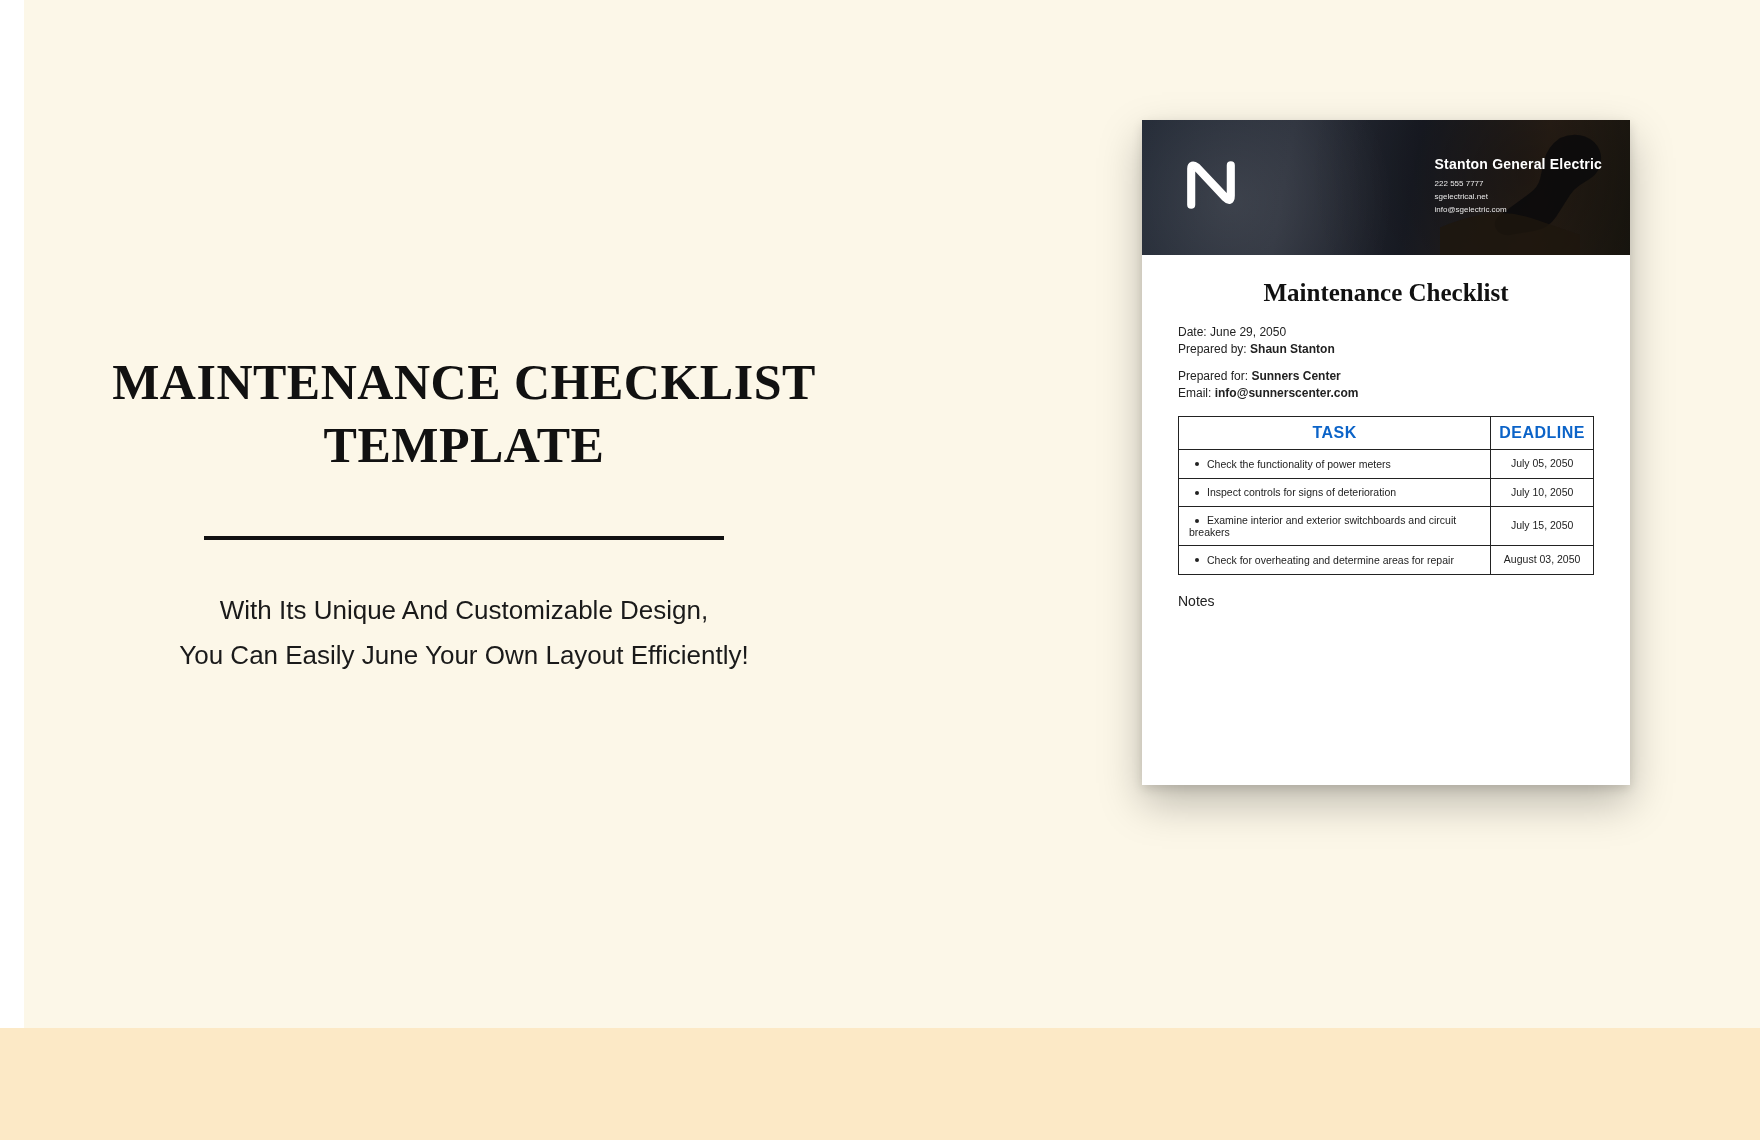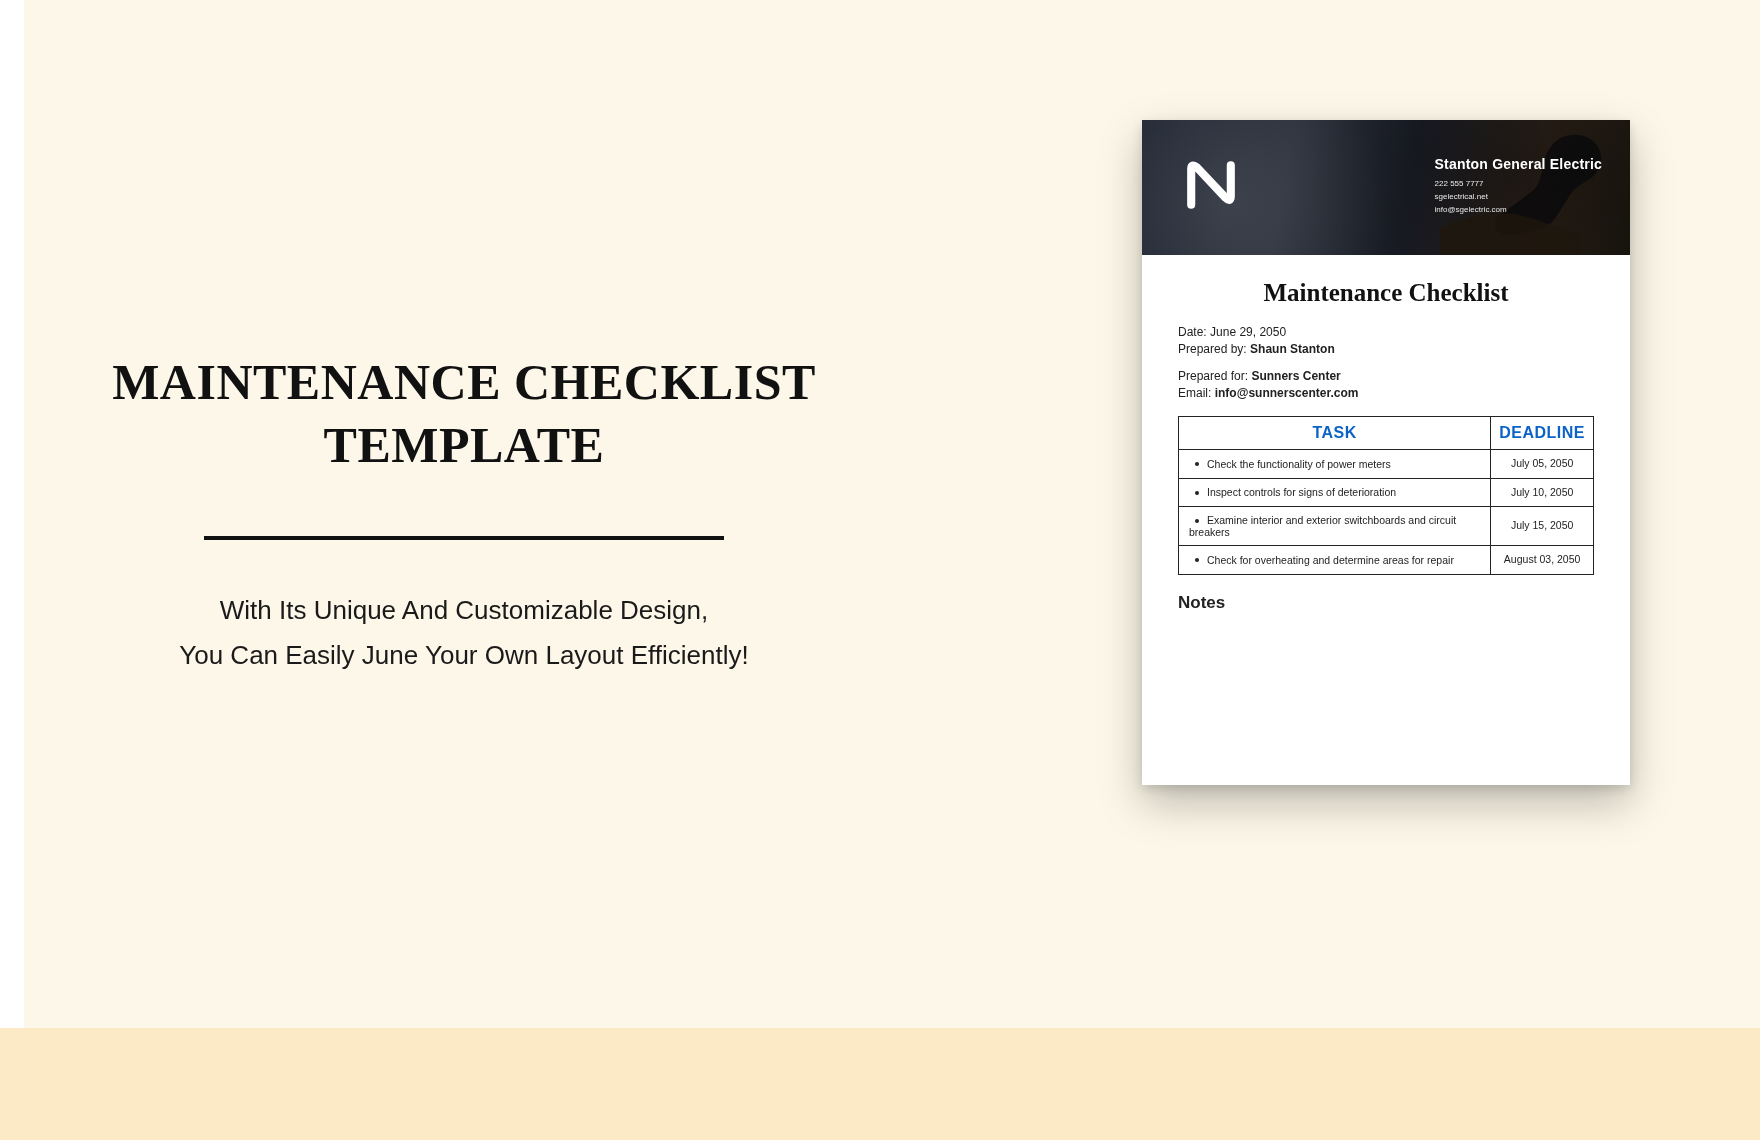--- a/index.html
+++ b/index.html
@@ -160,22 +160,22 @@
   table.checklist th.deadline-h { width: 78px; }
   .task-cell { padding-left: 6px; }
   .task-cell .bullet {
     display: inline-block;
     width: 4px; height: 4px;
     background: #222; border-radius: 50%;
     margin: 0 8px 2px 6px;
     vertical-align: middle;
   }
   .notes-h {
-    font-size: 17px;
-    font-weight: 700;
+    font-size: 14px;
+    font-weight: 400;
     margin-top: 18px;
     margin-bottom: 6px;
   }
   ol.notes {
     padding-left: 22px;
     font-size: 10.5px;
     line-height: 1.5;
   }
   ol.notes li { margin-bottom: 2px; }
 </style>

